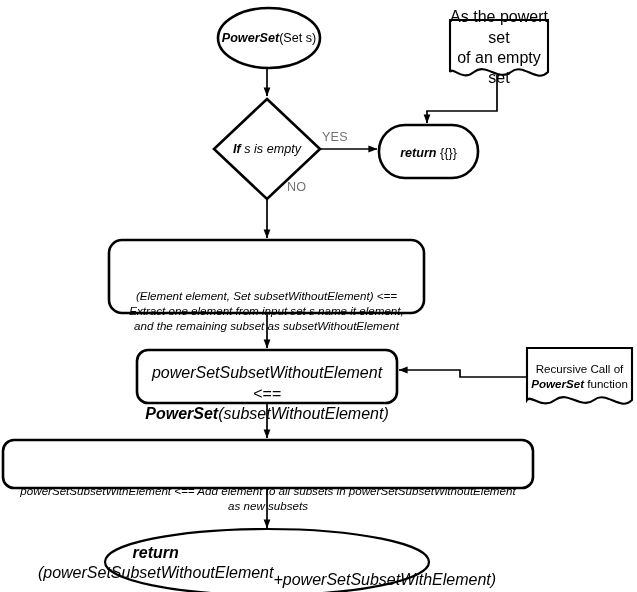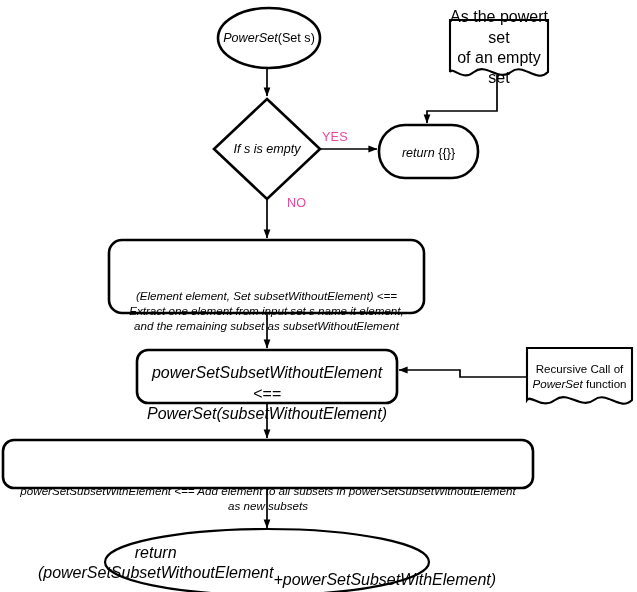--- a/index.html
+++ b/index.html
@@ -28,25 +28,25 @@
     align-items: center;
     justify-content: center;
     text-align: center;
     color: #000000;
     line-height: 1.28;
     pointer-events: none;
   }
   .t13 { font-size: 12.6px; }
   .t12 { font-size: 16px; }
   .t11 { font-size: 11.6px; }
-  .bi { font-weight: normal; font-style: italic; }
+  .bi { font-weight: bold; font-style: italic; }
   .it { font-style: italic; margin-top: 35px; }
   .edge-label {
     position: absolute;
-    color: #ec4899;
+    color: #737373;
     font-size: 12.6px;
     letter-spacing: 0.2px;
   }
 </style>
 </head>
 <body>
 
 <div id="canvas">
 
   <svg class="layer" viewBox="0 0 637 592">
@@ -94,21 +94,21 @@
   <div class="node-text t13" style="left:218px; top:8px; width:102px; height:60px;">
     <span><span class="bi">PowerSet</span><span>(Set s)</span></span>
   </div>
 
   <div class="node-text t13" style="left:214px; top:134px; width:106px; height:30px;">
     <span><span class="bi">If</span><span class="it"> s is empty</span></span>
   </div>
 
   <div class="edge-label" style="left:322px; top:130px;">YES</div>
 
-  <div class="edge-label" style="left:287px; top:196px;">NO</div>
+  <div class="edge-label" style="left:287px; top:180px;">NO</div>
 
   <div class="node-text t13" style="left:379px; top:125px; width:99px; height:57px;">
     <span><span class="bi">return</span><span> {{}}</span></span>
   </div>
 
   <div class="node-text t12" style="left:450px; top:26px; width:98px; height:44px; flex-direction:column;">
     <span>As the powert set</span>
     <span>of an empty set</span>
   </div>
 

